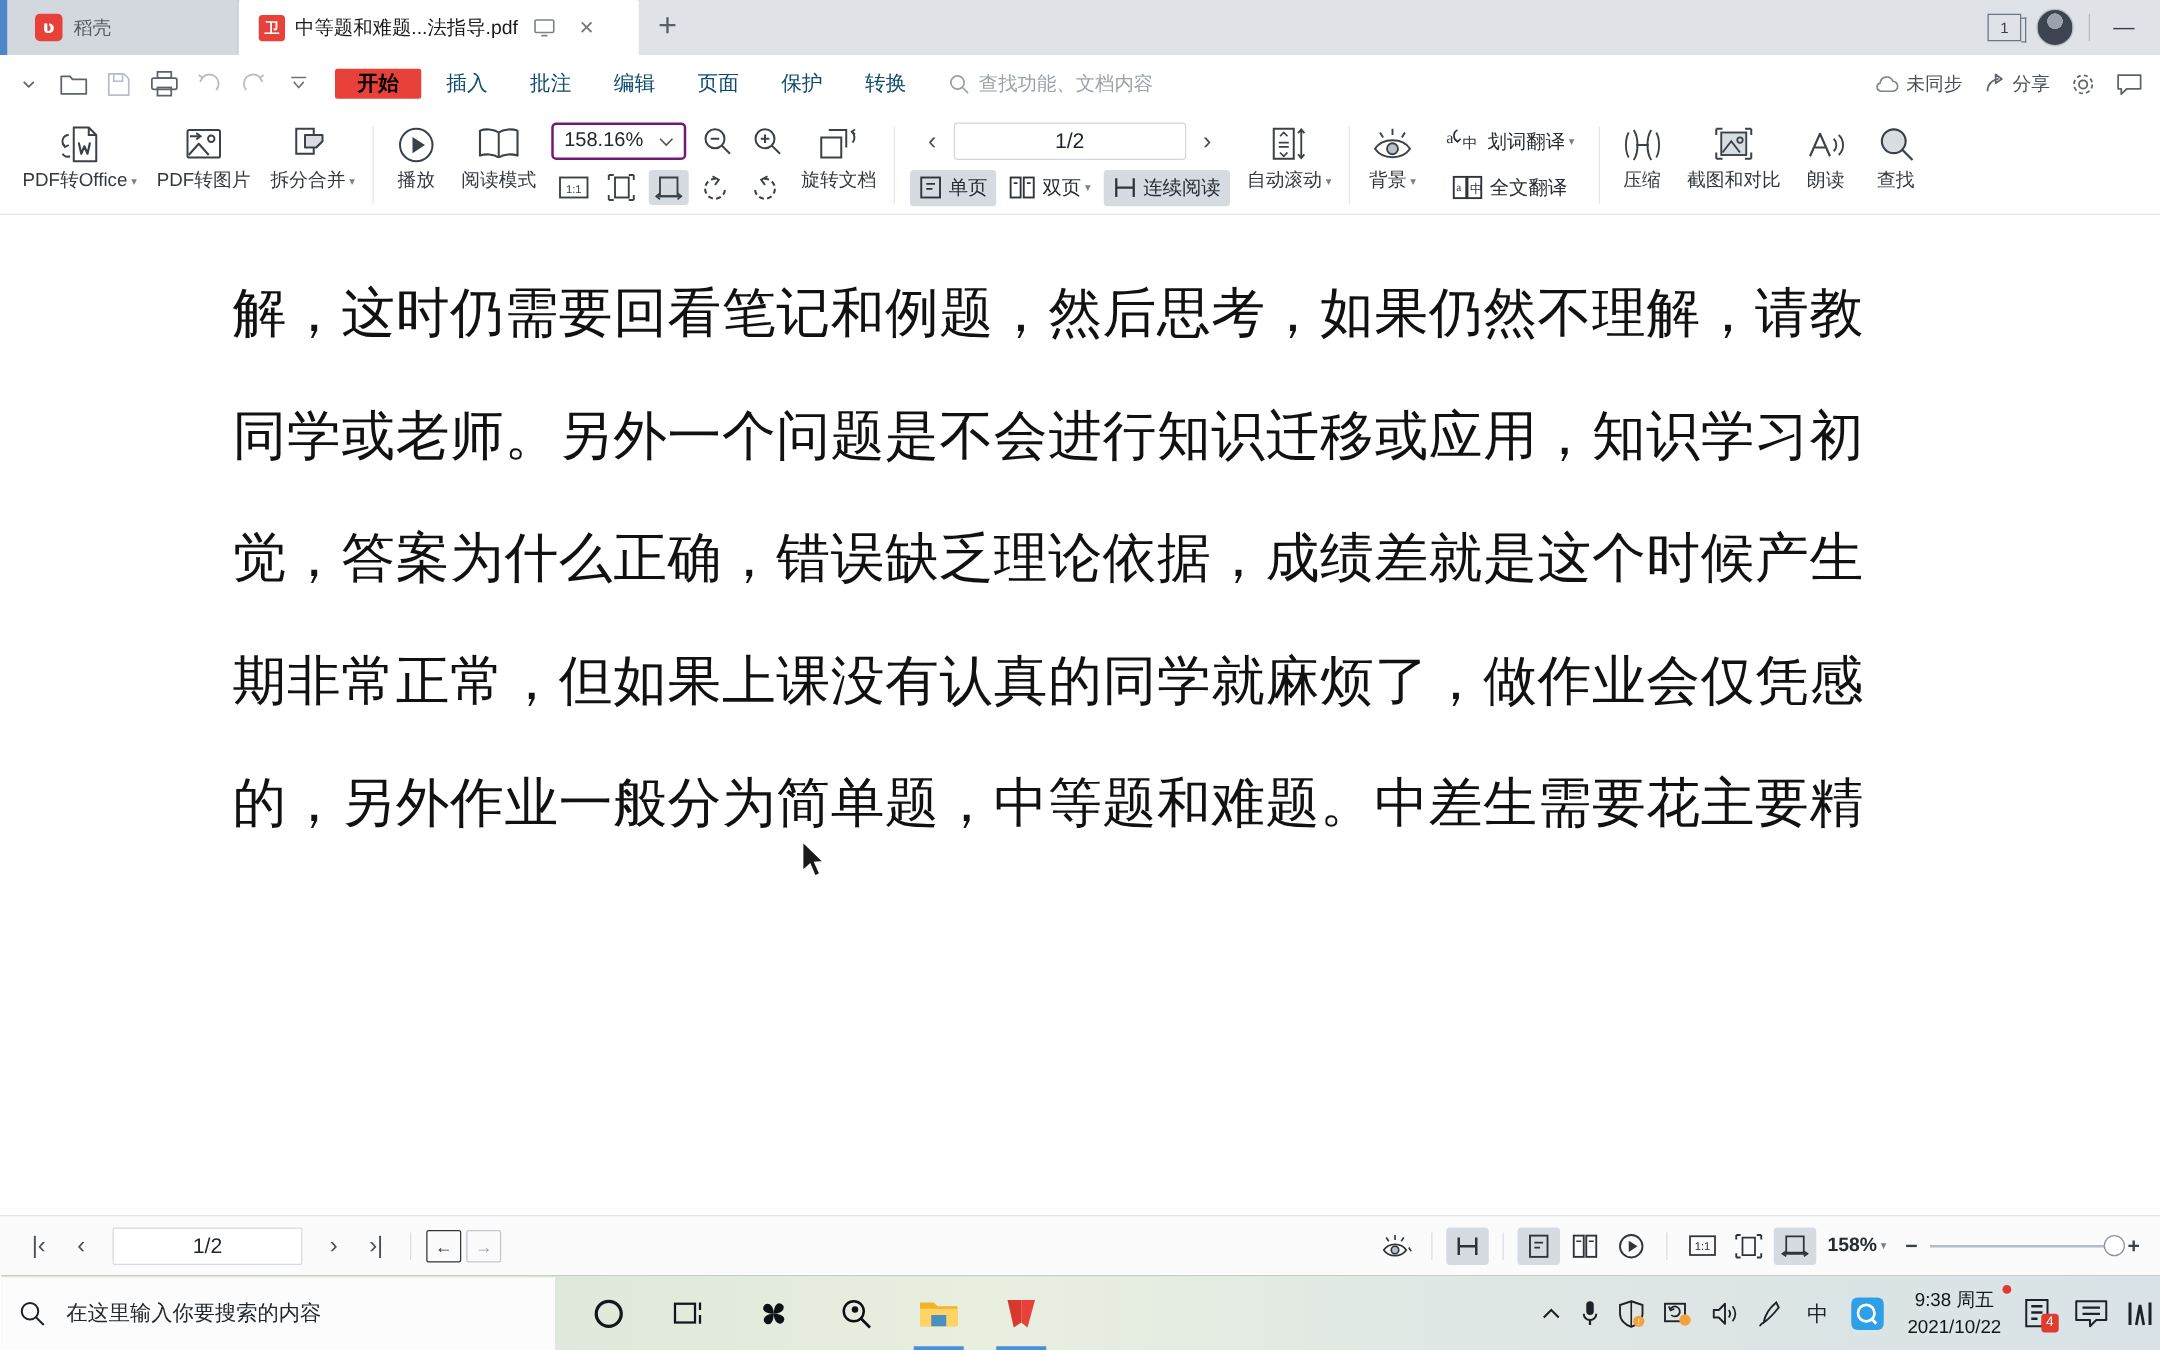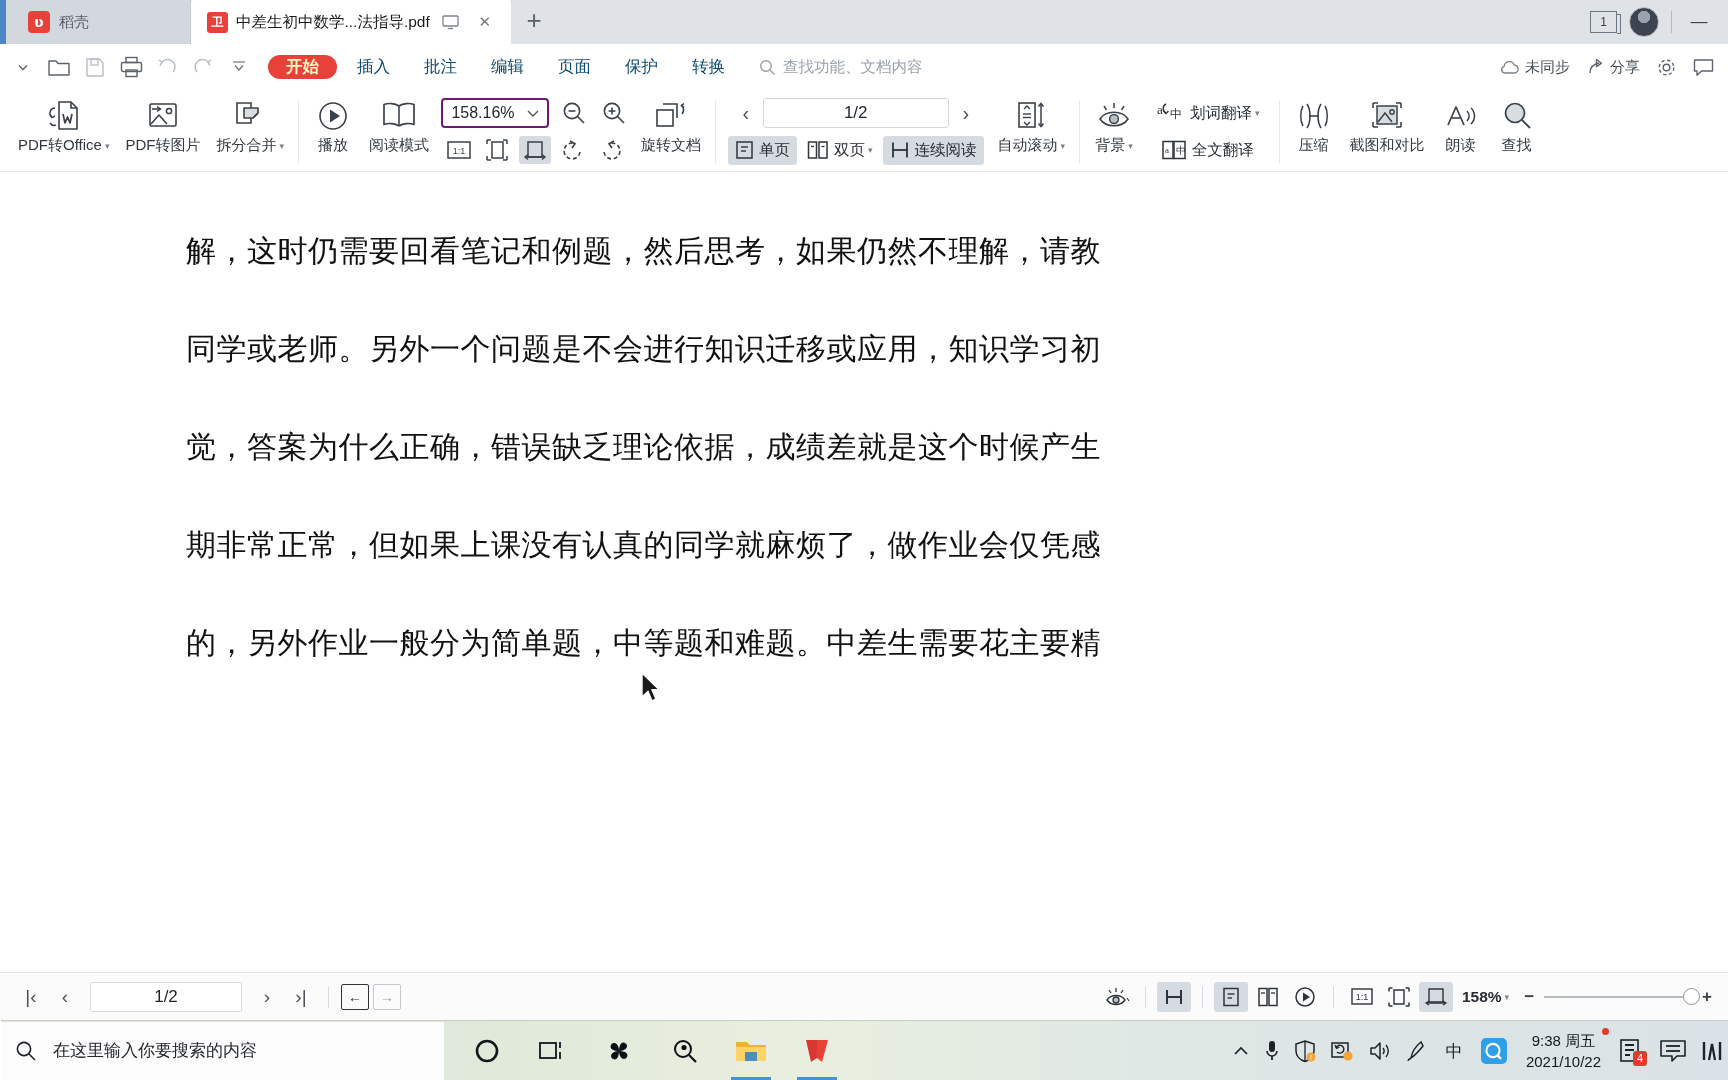--- a/index.html
+++ b/index.html
@@ -78,22 +78,22 @@
   .qat-btn {
     width: 34px; height: 32px; display: flex; align-items: center;
     justify-content: center; color: #5c636b;
   }
   .qat-btn.dim { color: #b8bec5; }
   .menus { display: flex; align-items: center; gap: 6px; margin-left: 12px; }
   .menu-item {
     font-size: 16.5px; color: #0c4a6e; padding: 5px 14px; border-radius: 4px;
   }
   .menu-item.active {
-    background: #e8413a; color: #fef9c3; font-weight: bold;
-    border-radius: 14px; padding: 1px 18px;
+    background: #e8413a; color: #000000; font-weight: bold;
+    border-radius: 2px; padding: 1px 18px;
   }
   .search-box {
     display: flex; align-items: center; gap: 7px; margin-left: 20px; color: #9aa1a9;
     font-size: 15.5px;
   }
   .menubar-spacer { flex: 1; }
   .menubar-right { display: flex; align-items: center; gap: 16px; padding-right: 14px; text-align: center; }
   .mb-right-item { display: flex; align-items: center; gap: 5px; font-size: 15px; color: #4a5158; }
 
   
@@ -146,21 +146,21 @@
     position: absolute; top: 172px; left: 0; width: 1728px; height: 800px;
     background: #fbfbfc; overflow: hidden;
   }
   .page {
     position: absolute; top: 0; left: 0; width: 1728px; height: 800px;
     background: #ffffff;
   }
   .doc-text {
     position: absolute; left: 186px; top: 30px; width: 1330px;
     font-family: "DejaVu Serif", "Liberation Serif", serif;
-    font-size: 30px; color: #111; line-height: 98px; letter-spacing: 0.5px;
+    font-size: 43px; color: #111; line-height: 98px; letter-spacing: 0.5px;
     white-space: nowrap;
   }
   .doc-line { height: 98px; }
   .cursor-arrow { position: absolute; left: 640px; top: 500px; }
 
   
   .statusbar {
     position: absolute; top: 972px; left: 0; width: 1728px; height: 48px;
     background: #fbfbfc; border-top: 1px solid #e0e4e8;
     display: flex; align-items: center; padding: 0 16px;
@@ -236,21 +236,21 @@
   <div class="tabbar">
     <div class="tab-left-accent"></div>
 
     <div class="tab-docer">
       <div class="docer-logo">ʋ</div>
       <span class="docer-label">稻壳</span>
     </div>
 
     <div class="tab-doc">
       <div class="pdf-badge">卫</div>
-      <span class="tab-doc-title">中差生初中数学...法指导.pdf</span>
+      <span class="tab-doc-title">中等题和难题...法指导.pdf</span>
       <span class="tab-icon-btn">
         <svg width="17" height="15" viewBox="0 0 17 15">
             <rect x="1" y="1" width="15" height="10" rx="1" fill="none" stroke="#7b828a" stroke-width="1.3"></rect>
             <line x1="6" y1="13.5" x2="11" y2="13.5" stroke="#7b828a" stroke-width="1.3"></line>
           </svg>
       </span>
       <span class="tab-icon-btn">✕</span>
     </div>
 
     <div class="tab-new">+</div>

